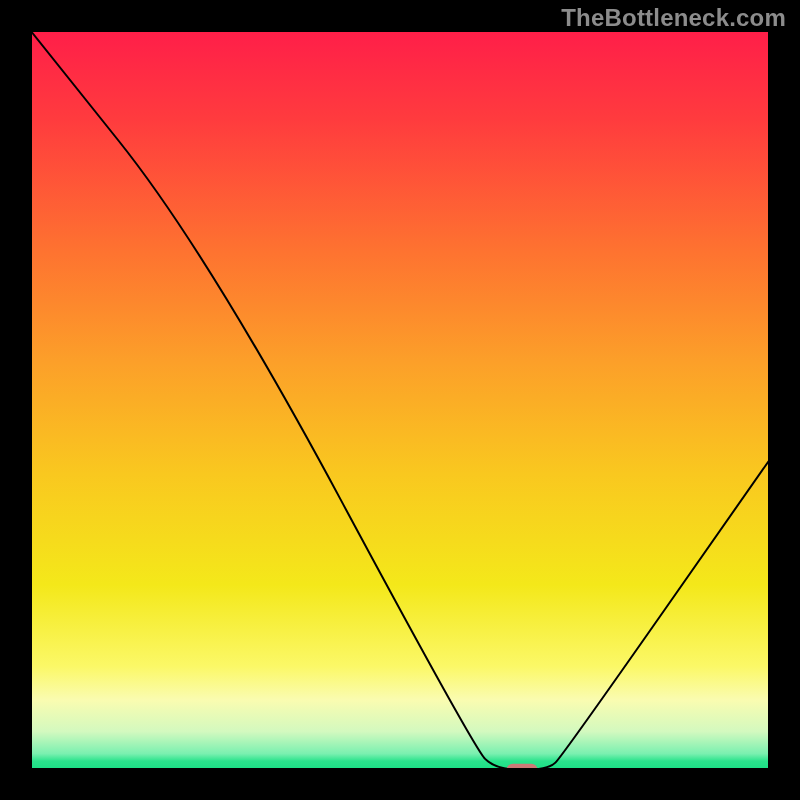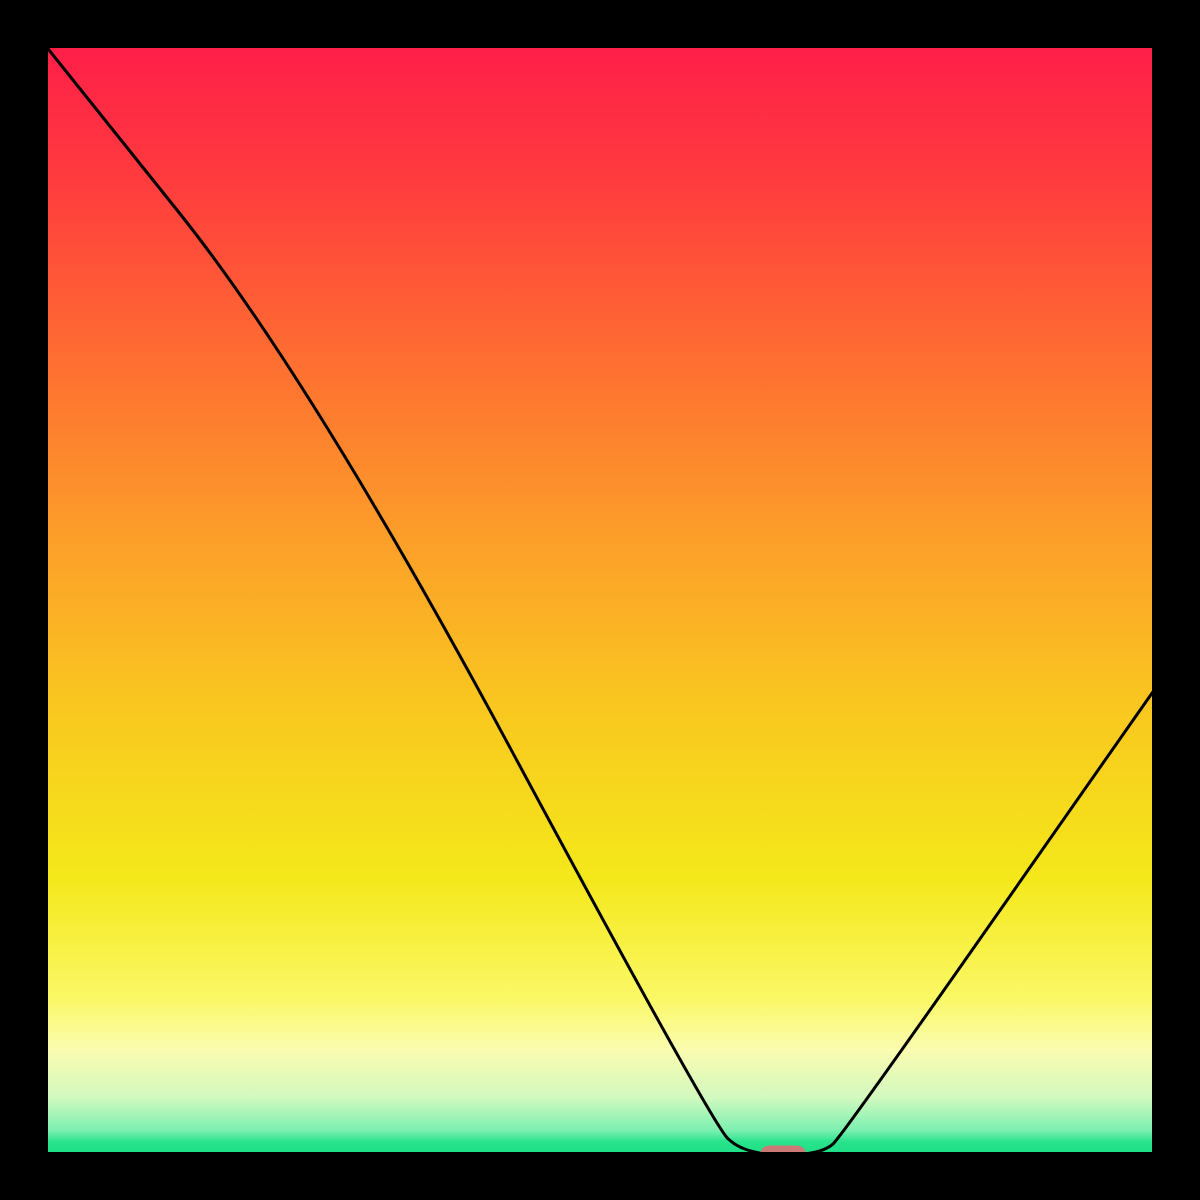--- a/index.html
+++ b/index.html
@@ -50,20 +50,21 @@
     left: 0; top: 0;
     width: 740px;
     height: 740px;
     z-index: 2;
   }
 </style>
 </head>
 <body>
 
 <div class="container">
+  <div class="watermark">TheBottleneck.com</div>
   <div class="plot-area">
     <svg class="bg" viewBox="0 0 740 740" preserveAspectRatio="none">
       <defs>
         <linearGradient id="bg-grad" x1="0" y1="0" x2="0" y2="1">
             <stop offset="0%" stop-color="#ff1e49"></stop>
             <stop offset="12%" stop-color="#ff3b3e"></stop>
             <stop offset="30%" stop-color="#fe7330"></stop>
             <stop offset="45%" stop-color="#fca029"></stop>
             <stop offset="60%" stop-color="#f9c81f"></stop>
             <stop offset="75%" stop-color="#f4e81a"></stop>

